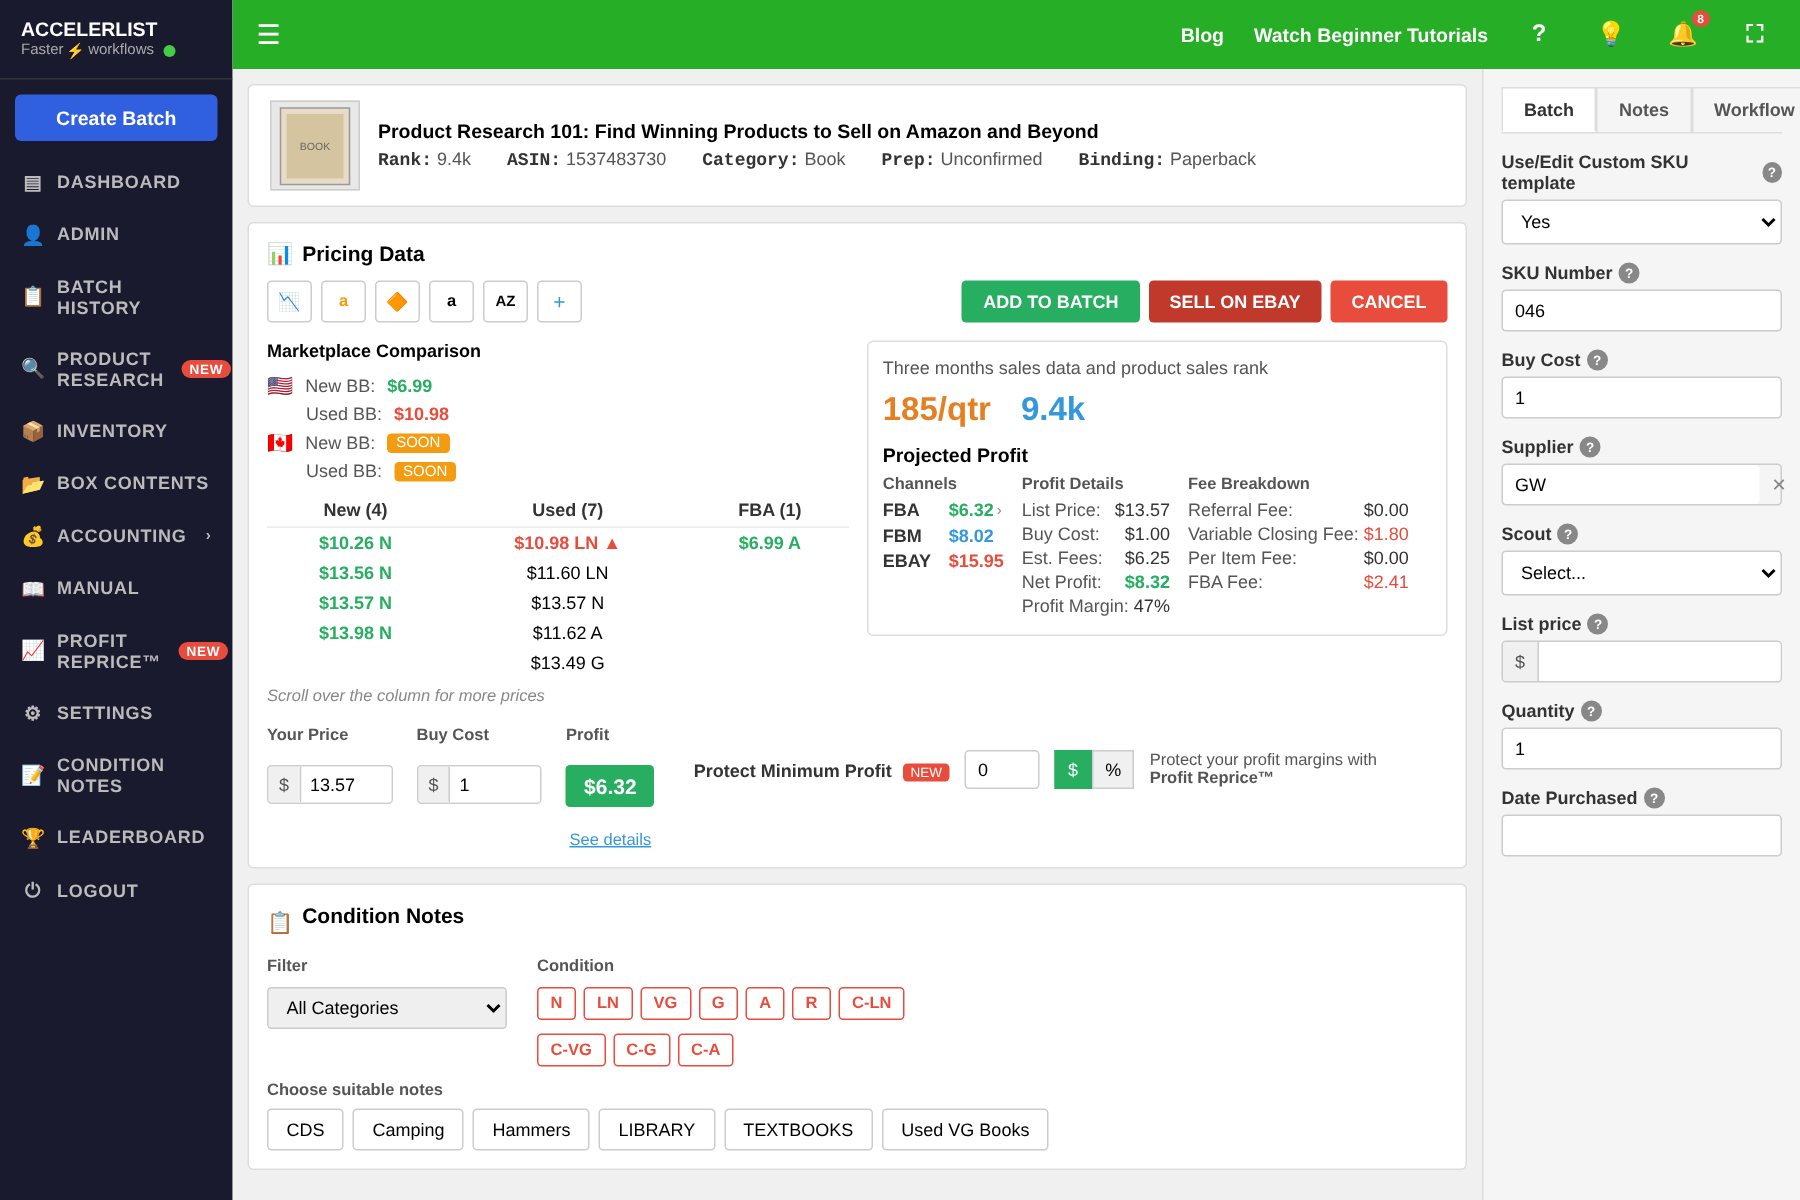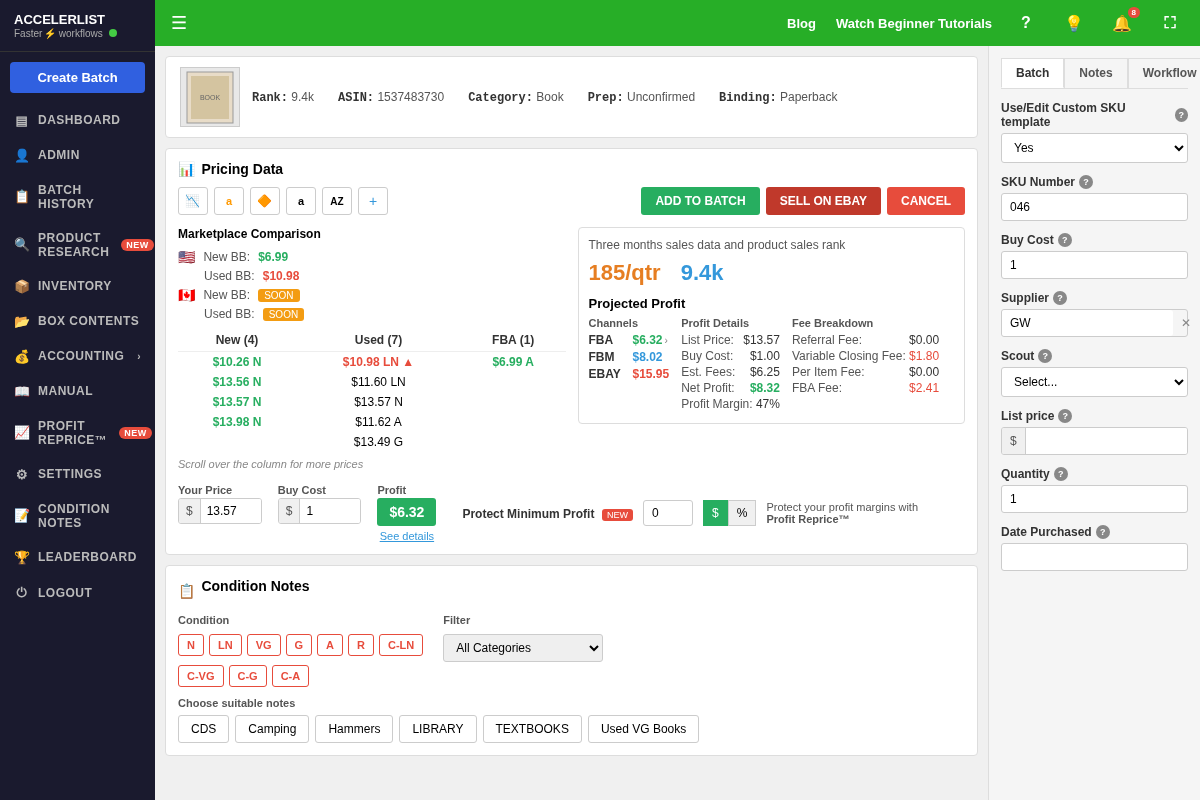--- a/index.html
+++ b/index.html
@@ -92,21 +92,21 @@
     .ch-price3 { color: #e74c3c; font-weight: bold; margin-left: 4px; }
     .ch-arrow { color: #888; font-size: 10px; margin-left: 2px; }
     .pdetail-row { display: flex; justify-content: space-between; margin-bottom: 2px; color: #555; }
     .pdetail-row .val { color: #333; }
     .fee-row { display: flex; justify-content: space-between; margin-bottom: 2px; color: #555; }
     .fee-val-red { color: #e74c3c; }
     .fee-val-zero { color: #333; }
 
     
     .inputs-row { display: flex; align-items: flex-end; gap: 16px; margin-top: 10px; flex-wrap: wrap; }
-    .input-group { display: flex; flex-direction: column; gap: 2px; }
+    .input-group { display: flex; flex-direction: column; gap: 14px; }
     .input-label { font-size: 11px; color: #555; font-weight: bold; }
     .input-with-prefix { display: flex; align-items: center; border: 1px solid #ccc; border-radius: 3px; overflow: hidden; }
     .input-prefix { background: #f0f0f0; padding: 5px 7px; font-size: 12px; color: #555; border-right: 1px solid #ccc; }
     .input-with-prefix input { border: none; outline: none; padding: 5px 6px; font-size: 12px; width: 60px; }
     .profit-result { background: #27ae60; color: #fff; padding: 6px 12px; border-radius: 3px; font-weight: bold; font-size: 14px; }
     .see-details { font-size: 11px; color: #3498db; text-decoration: underline; cursor: pointer; text-align: center; margin-top: 2px; }
 
     
     .protect-section { display: flex; align-items: center; gap: 10px; margin-left: 20px; }
     .protect-label { font-size: 12px; font-weight: bold; color: #333; }
@@ -243,20 +243,21 @@
 
       <div class="product-header">
         <div class="product-img">
           <svg width="50" height="55" viewBox="0 0 50 55">
             <rect x="2" y="2" width="46" height="51" fill="#e8dcc8" stroke="#999" stroke-width="1"></rect>
             <rect x="6" y="6" width="38" height="43" fill="#d4c4a0"></rect>
             <text x="25" y="30" text-anchor="middle" font-size="7" fill="#666">BOOK</text>
           </svg>
         </div>
         <div class="product-info">
+          <div class="product-title">Product Research 101: Find Winning Products to Sell on Amazon and Beyond</div>
           <div class="product-meta">
             <span>
               <span class="label">Rank:</span>
               <span>9.4k</span>
             </span>
             <span>
               <span class="label">ASIN:</span>
               <span>1537483730</span>
             </span>
             <span>
@@ -478,45 +479,45 @@
       </div>
 
       <div class="section-card">
         <div class="section-header">
           <span class="section-icon">📋</span>
           <span class="condition-title">Condition Notes</span>
         </div>
 
         <div class="condition-filter-row">
           <div class="filter-col">
+            <div class="filter-label">Filter</div>
+            <select class="filter-select">
+              <option>All Categories</option>
+              <option>Books</option>
+              <option>Media</option>
+              <option>Electronics</option>
+            </select>
+          </div>
+          <div class="filter-col">
             <div class="filter-label">Condition</div>
             <div class="cond-badges">
               <span class="cond-badge">N</span>
               <span class="cond-badge">LN</span>
               <span class="cond-badge">VG</span>
               <span class="cond-badge">G</span>
               <span class="cond-badge">A</span>
               <span class="cond-badge">R</span>
               <span class="cond-badge">C-LN</span>
             </div>
             <div class="cond-badges" style="margin-top:5px;">
               <span class="cond-badge">C-VG</span>
               <span class="cond-badge">C-G</span>
               <span class="cond-badge">C-A</span>
             </div>
           </div>
-          <div class="filter-col">
-            <div class="filter-label">Filter</div>
-            <select class="filter-select">
-              <option>All Categories</option>
-              <option>Books</option>
-              <option>Media</option>
-              <option>Electronics</option>
-            </select>
-          </div>
         </div>
 
         <div style="margin-top:10px;">
           <div class="filter-label">Choose suitable notes</div>
           <div style="display:flex; gap:6px; margin-top:6px; flex-wrap:wrap;">
             <button style="border:1px solid #ccc;background:#fff;padding:6px 12px;border-radius:3px;font-size:12px;cursor:pointer;">CDS</button>
             <button style="border:1px solid #ccc;background:#fff;padding:6px 12px;border-radius:3px;font-size:12px;cursor:pointer;">Camping</button>
             <button style="border:1px solid #ccc;background:#fff;padding:6px 12px;border-radius:3px;font-size:12px;cursor:pointer;">Hammers</button>
             <button style="border:1px solid #ccc;background:#fff;padding:6px 12px;border-radius:3px;font-size:12px;cursor:pointer;">LIBRARY</button>
             <button style="border:1px solid #ccc;background:#fff;padding:6px 12px;border-radius:3px;font-size:12px;cursor:pointer;">TEXTBOOKS</button>

